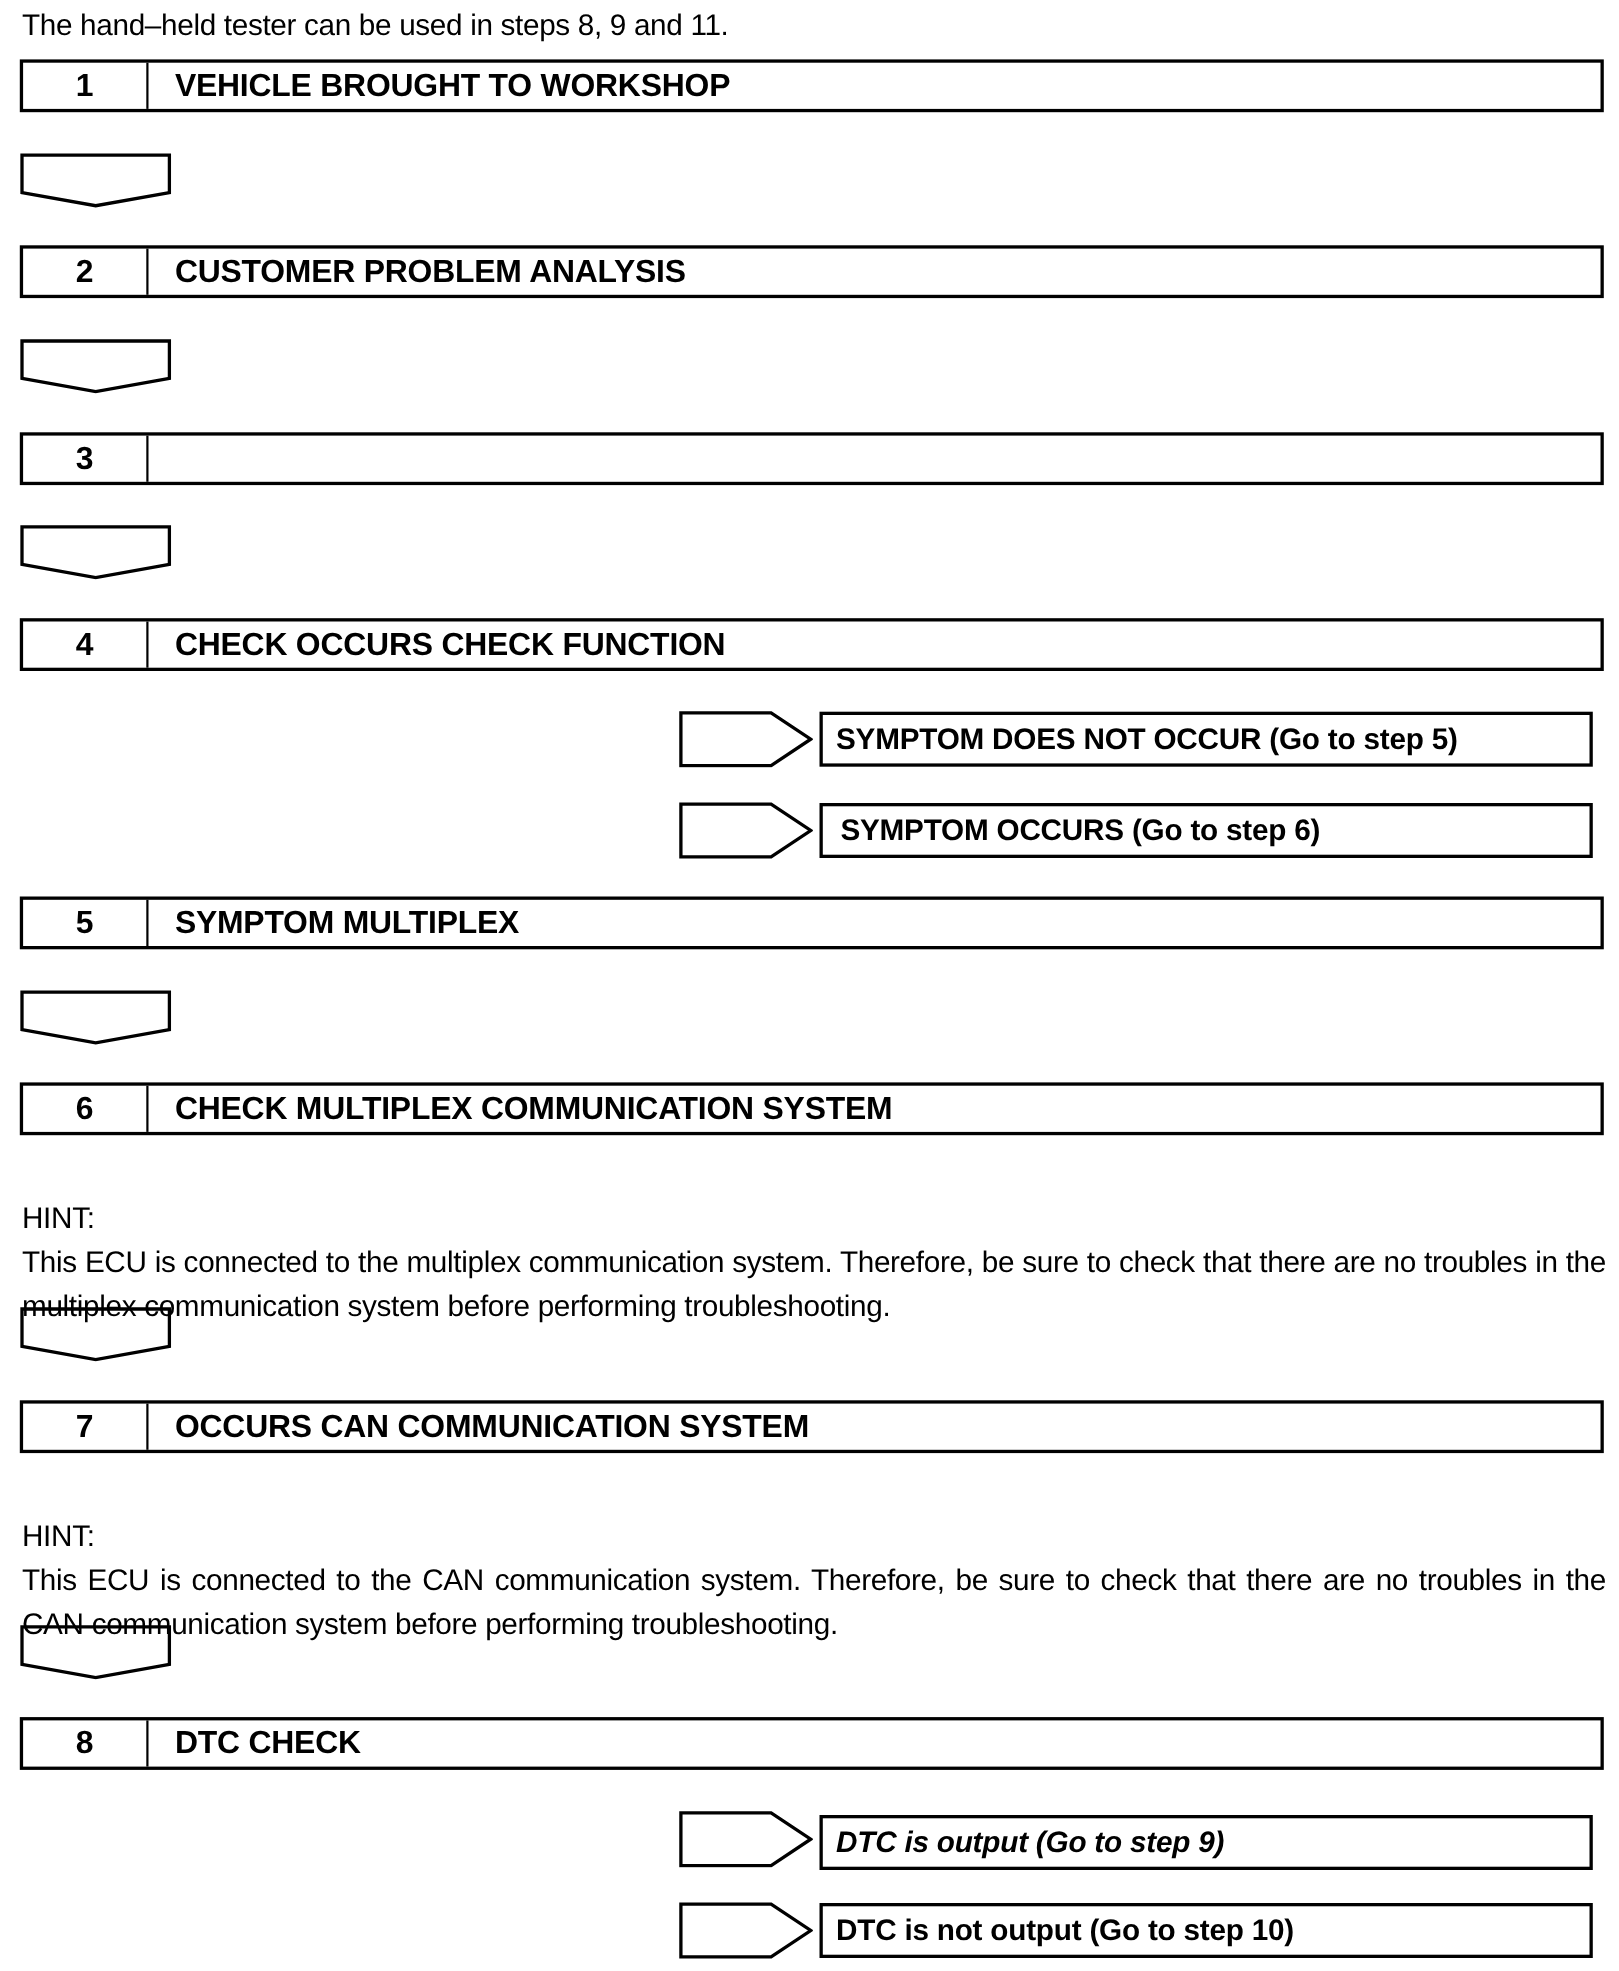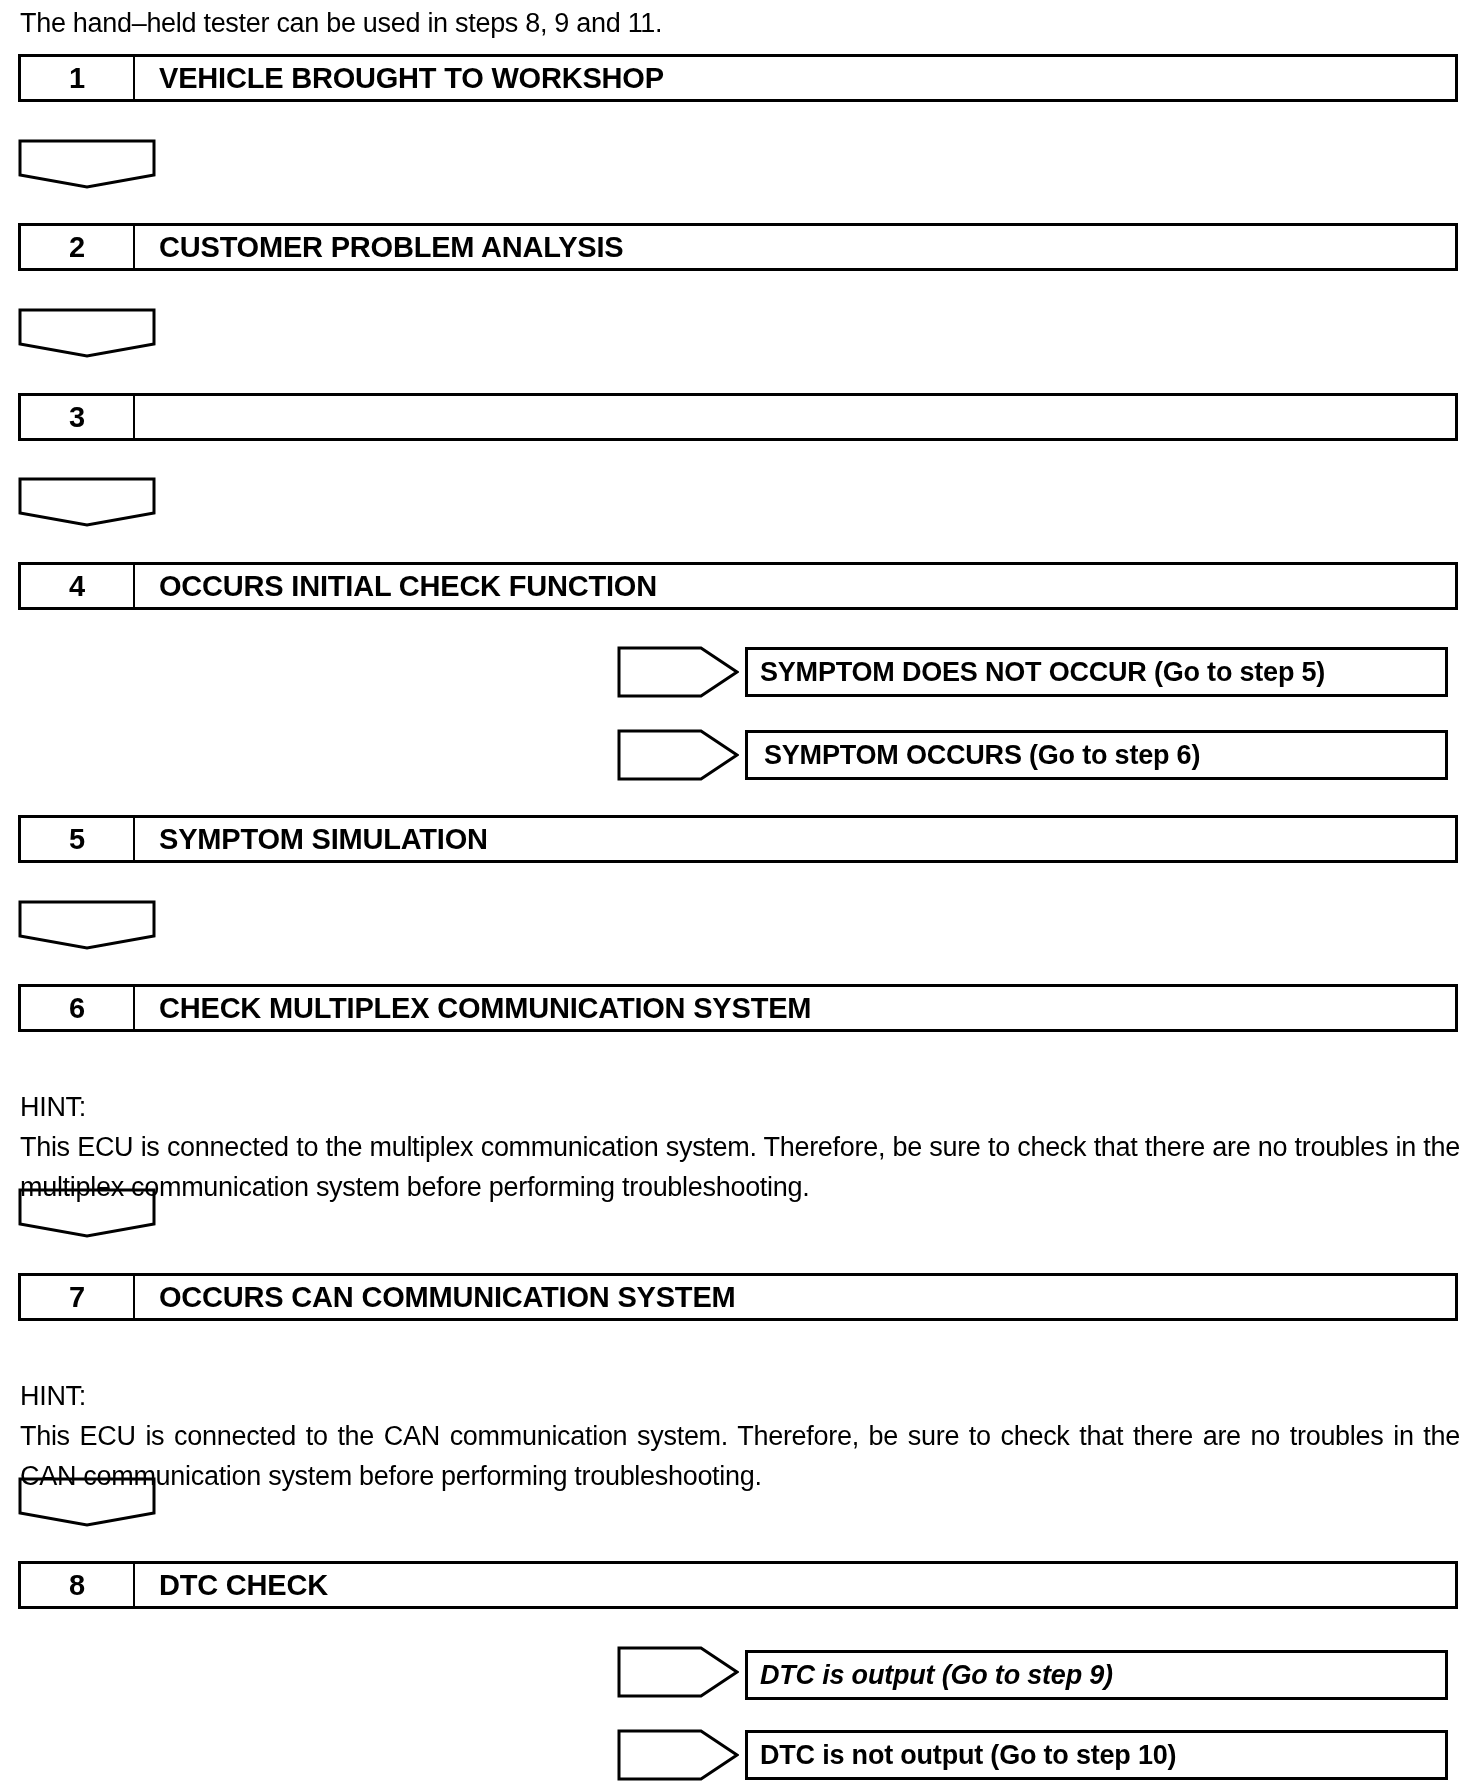--- a/index.html
+++ b/index.html
@@ -55,36 +55,36 @@
 
 <div class="abs step" style="top:393px;">
   <div class="num">3</div>
 </div>
 <svg class="abs down-arrow" style="top:477px;" viewBox="0 0 138 50">
   <polygon points="2,2 136,2 136,36 69,48 2,36" fill="none" stroke="#000" stroke-width="3"></polygon>
 </svg>
 
 <div class="abs step" style="top:562px;">
   <div class="num">4</div>
-  <div class="title">OCCURS INITIAL CHECK FUNCTION</div>
+  <div class="title">CHECK OCCURS CHECK FUNCTION</div>
 </div>
 
 <svg class="abs branch-arrow" style="top:646px;" viewBox="0 0 122 52">
   <polygon points="2,2 84,2 120,26 84,50 2,50" fill="none" stroke="#000" stroke-width="3"></polygon>
 </svg>
 <div class="abs branch-box" style="top:647px;">SYMPTOM DOES NOT OCCUR (Go to step 5)</div>
 
 <svg class="abs branch-arrow" style="top:729px;" viewBox="0 0 122 52">
   <polygon points="2,2 84,2 120,26 84,50 2,50" fill="none" stroke="#000" stroke-width="3"></polygon>
 </svg>
 <div class="abs branch-box" style="top:730px; padding-left:16px;">SYMPTOM OCCURS (Go to step 6)</div>
 
 <div class="abs step" style="top:815px;">
   <div class="num">5</div>
-  <div class="title">SYMPTOM SIMULATION</div>
+  <div class="title">SYMPTOM MULTIPLEX</div>
 </div>
 <svg class="abs down-arrow" style="top:900px;" viewBox="0 0 138 50">
   <polygon points="2,2 136,2 136,36 69,48 2,36" fill="none" stroke="#000" stroke-width="3"></polygon>
 </svg>
 
 <div class="abs step" style="top:984px;">
   <div class="num">6</div>
   <div class="title">CHECK MULTIPLEX COMMUNICATION SYSTEM</div>
 </div>
 <div class="abs hint" style="top:1063px;">

